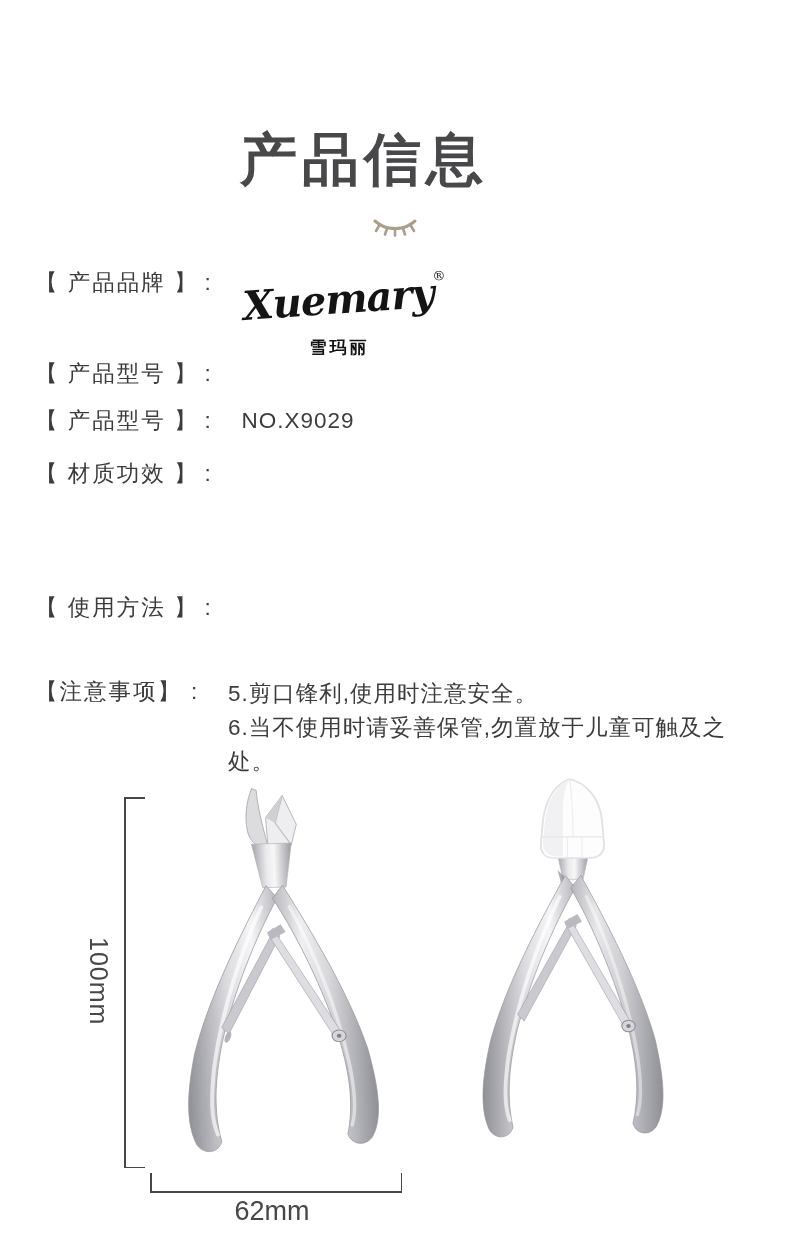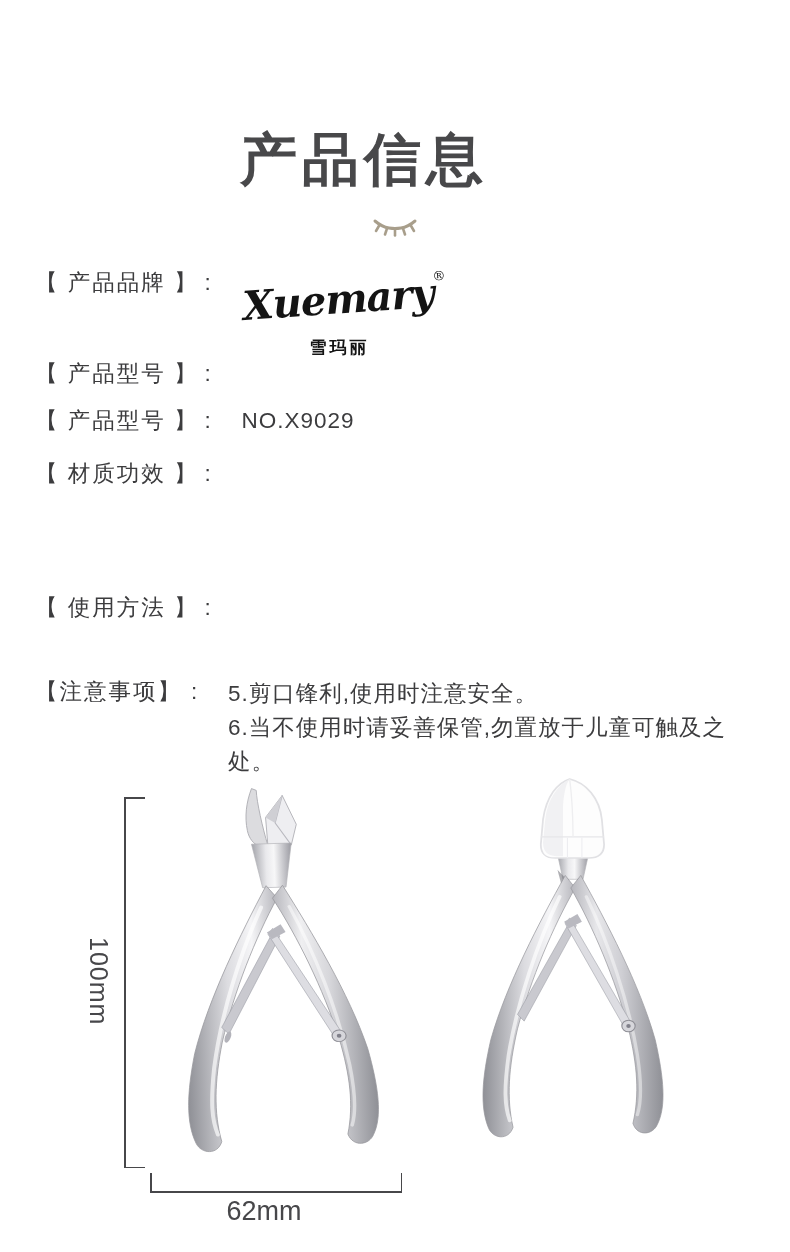--- a/index.html
+++ b/index.html
@@ -63,21 +63,21 @@
   .dim-v-t2{left:124px;top:396.5px;width:21px;height:1.5px;}
   .dim-h{left:150px;top:421px;width:252px;height:1.5px;}
   .dim-h-t1{left:150px;top:403px;width:1.5px;height:19px;}
   .dim-h-t2{left:400.5px;top:403px;width:1.5px;height:19px;}
   .dim-label-v{
     position:absolute;left:84px;top:167px;
     writing-mode:vertical-rl;
     font-size:25px;letter-spacing:1px;color:#47474a;
   }
   .dim-label-h{
-    position:absolute;left:138px;top:426px;width:252px;
+    position:absolute;left:146px;top:426px;width:252px;
     text-align:center;font-size:27px;color:#47474a;
   }
 </style>
 </head>
 <body>
 
 <div class="page">
 
   <h1 class="title">产品信息</h1>
 

